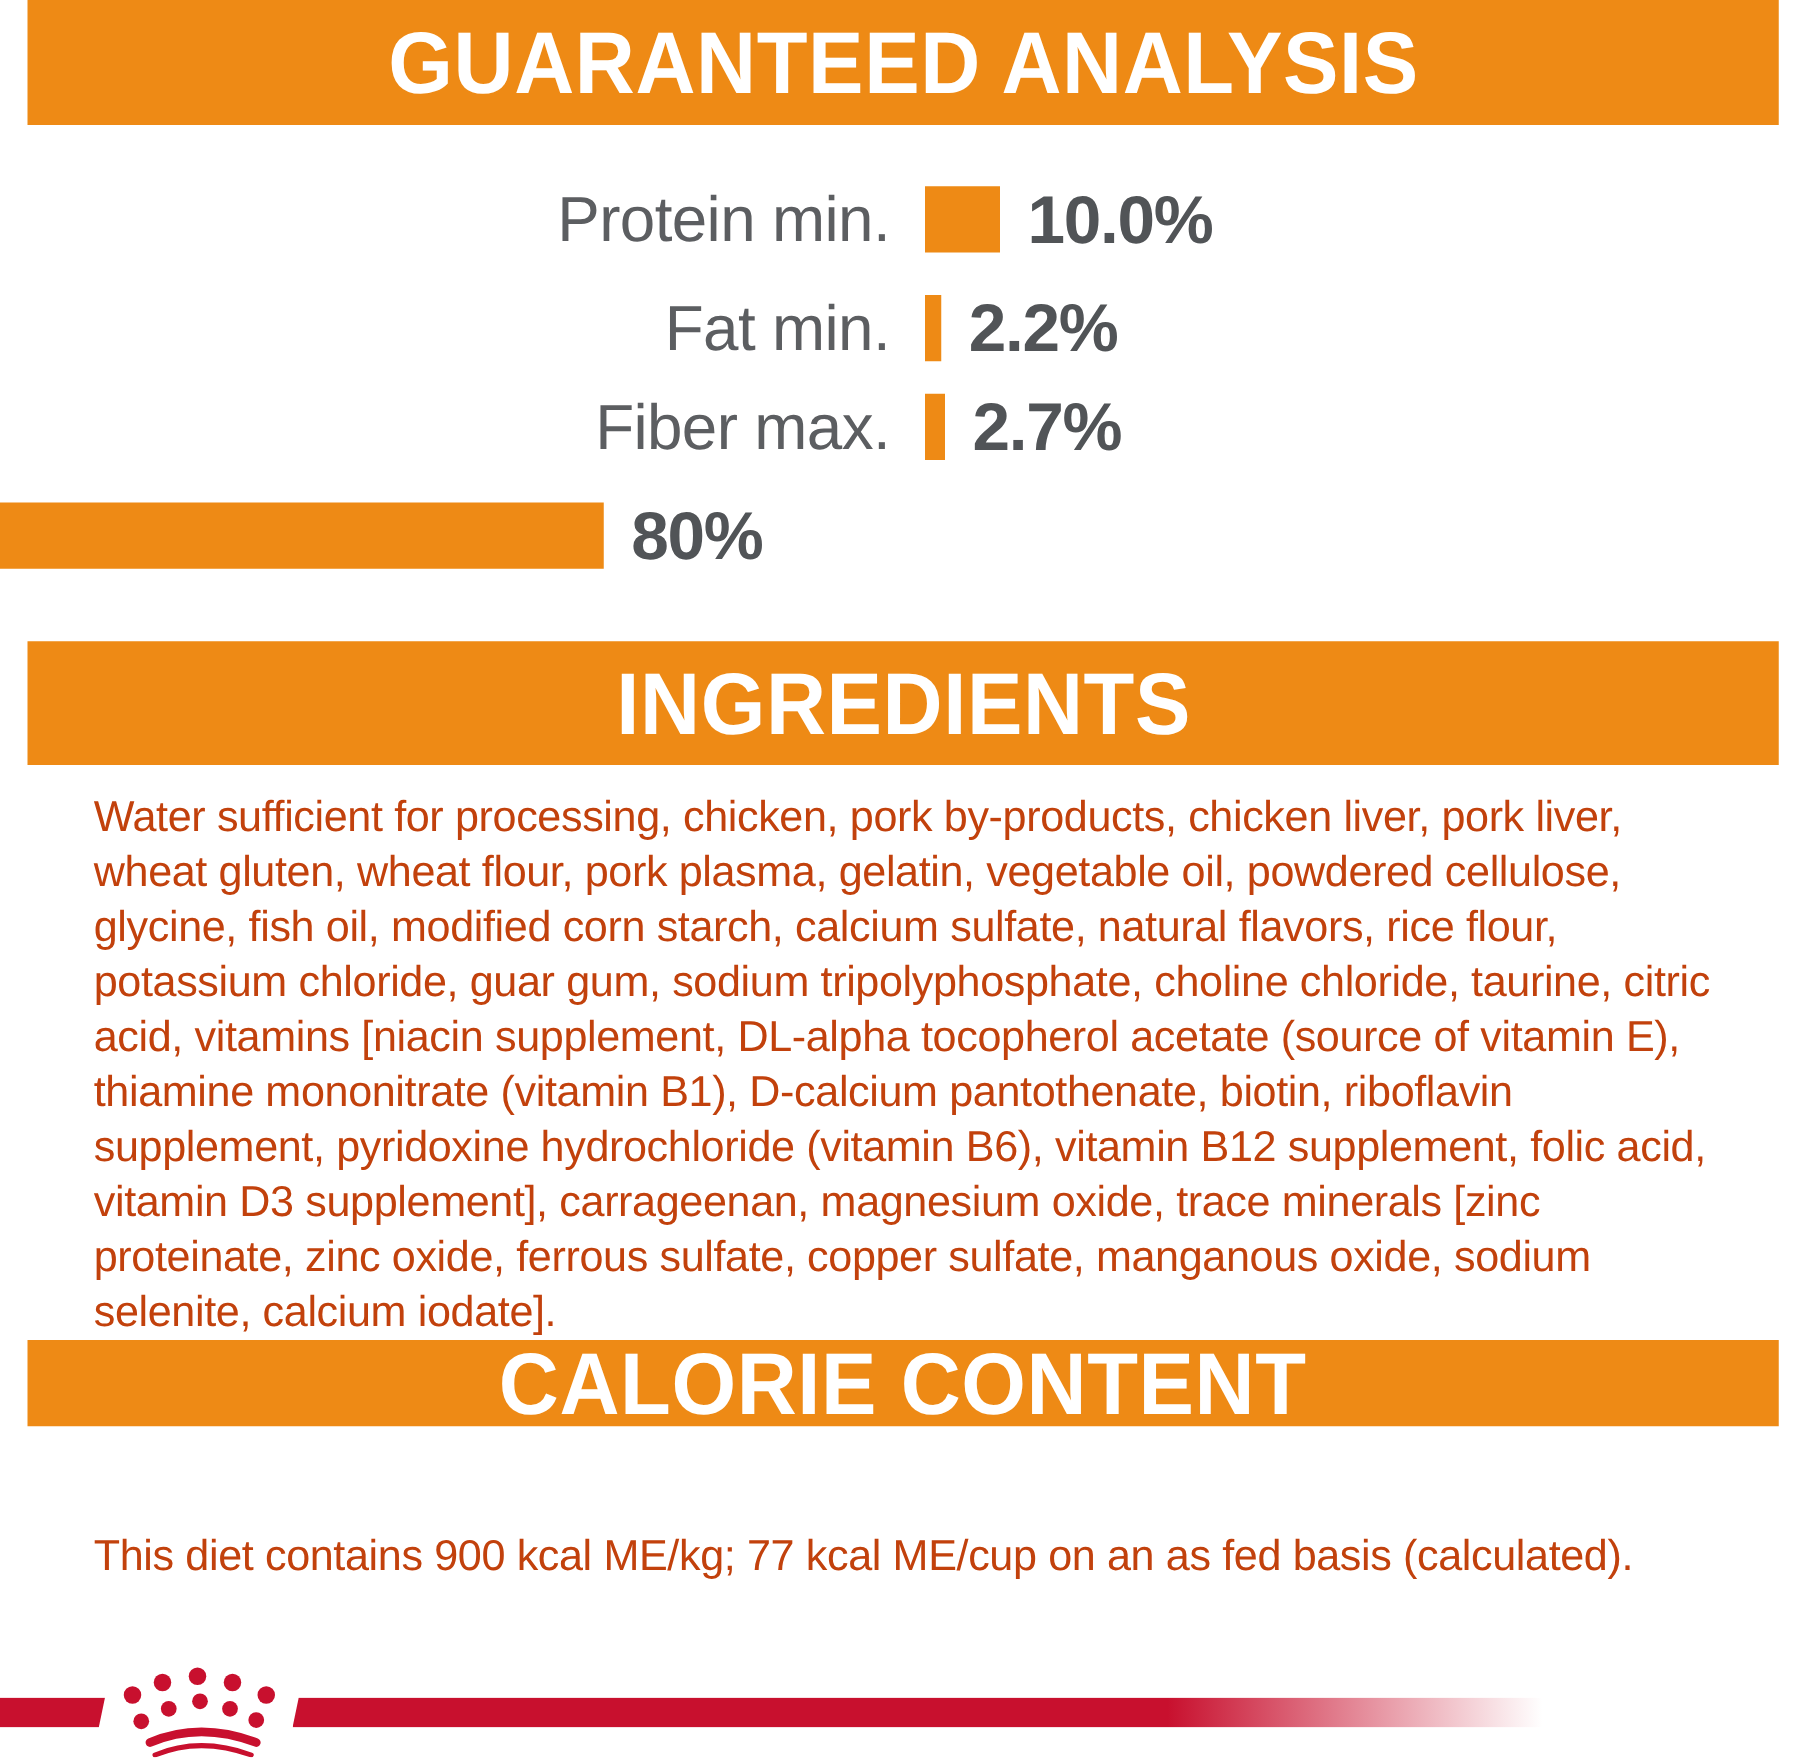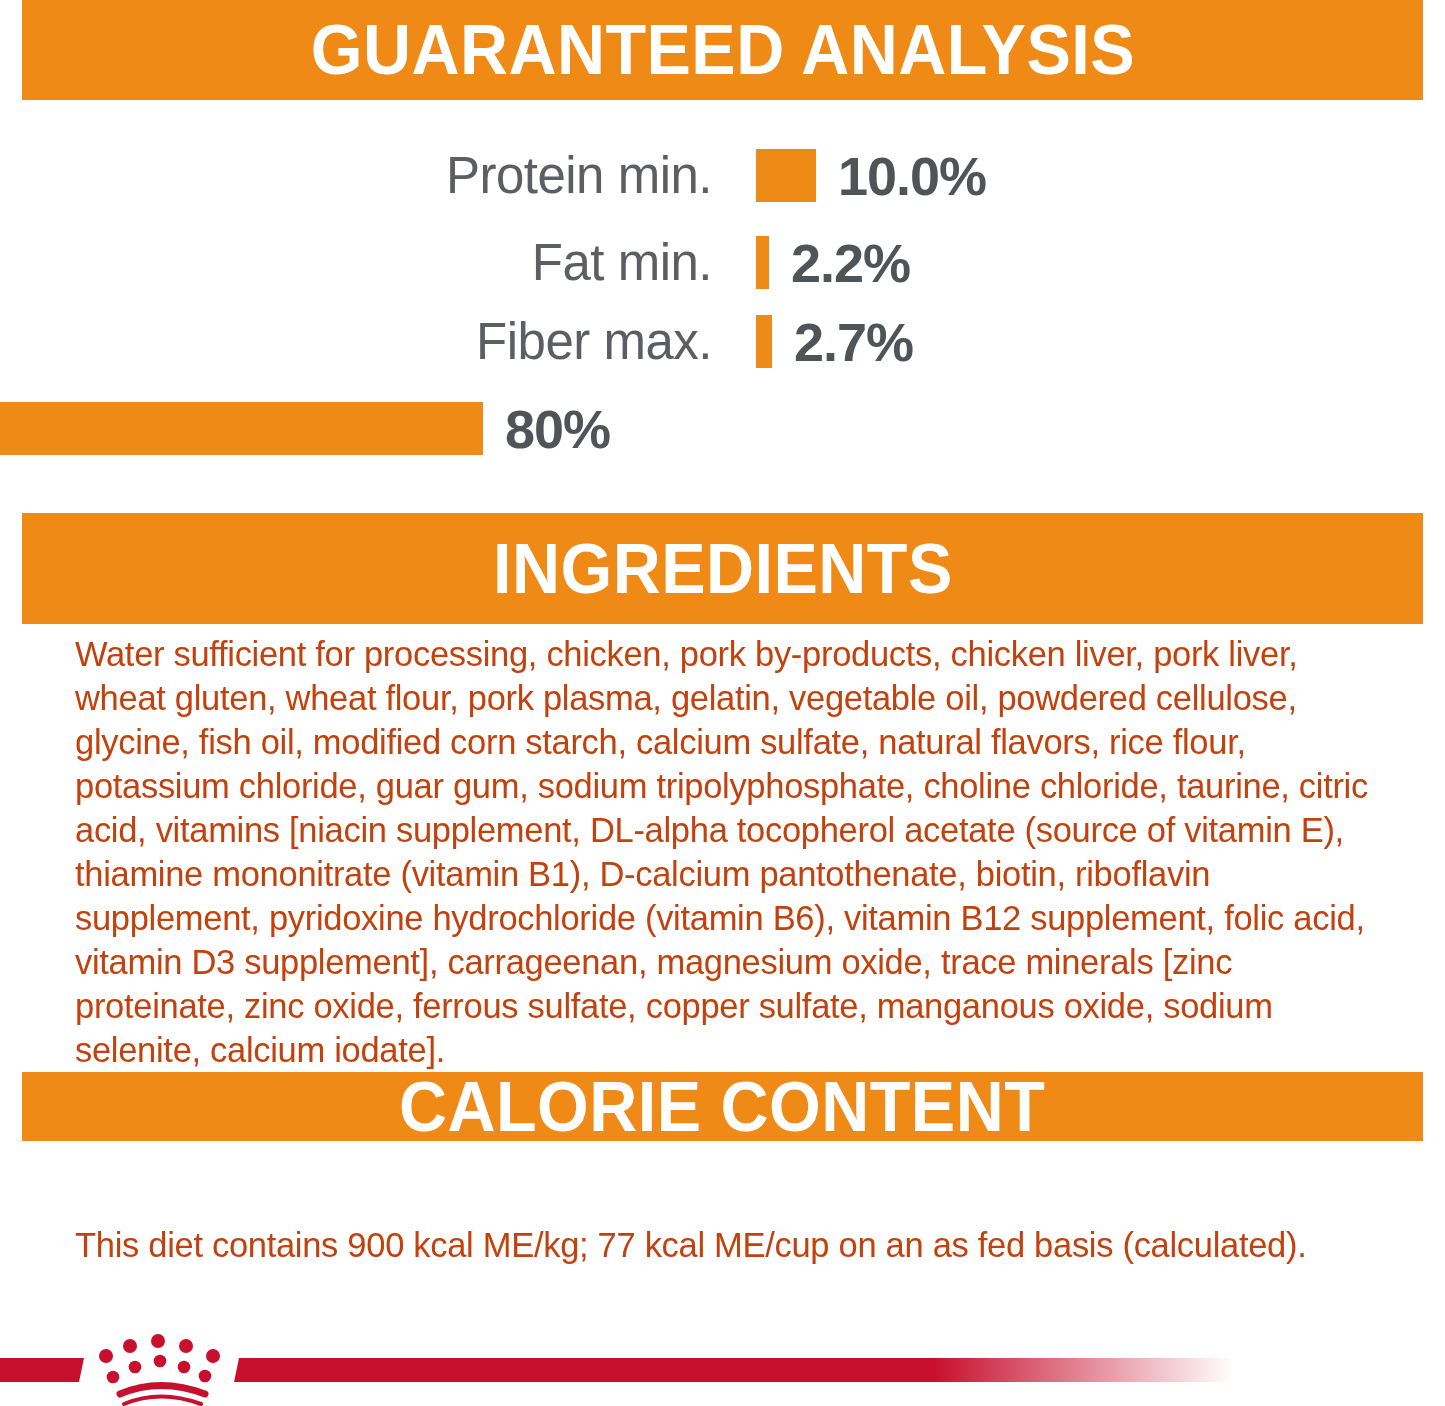--- a/index.html
+++ b/index.html
@@ -7,34 +7,34 @@
     width:1445px;height:1406px;position:relative;background:#ffffff;
     font-family:"Liberation Sans", sans-serif;overflow:hidden;
   }
   
   .banner{
     position:absolute;left:22px;width:1401px;height:100px;
     background:var(--orange,#EE8A15);
     display:flex;align-items:center;justify-content:center;
   }
   #banner-ga{top:0;}
-  #banner-ingredients{top:513px;height:111px;}
+  #banner-ingredients{top:513px;height:99px;}
   #banner-calories{top:1072px;height:69px;}
   .banner .banner-title{
     color:#ffffff;font-weight:700;font-size:70px;letter-spacing:0.5px;
     transform:scaleX(0.95);white-space:nowrap;
   }
   
   .ga-row{position:absolute;left:0;width:1445px;height:53px;display:flex;align-items:center;}
   .ga-row.r0{top:149px;}
   .ga-row.r1{top:236px;}
   .ga-row.r2{top:315px;}
   .ga-row.r3{top:402px;}
   .ga-label{
-    width:712px;text-align:right;padding-right:44px;flex:0 0 auto;
+    width:712px;text-align:right;padding-right:28px;flex:0 0 auto;
     font-size:51px;font-weight:400;color:#5c5e61;letter-spacing:-0.5px;
   }
   .ga-bar{height:53px;background:var(--orange,#EE8A15);flex:0 0 auto;}
   .ga-value{
     margin-left:22px;font-size:54px;font-weight:700;color:#515457;
     letter-spacing:-1px;white-space:nowrap;
   }
   
   .para{
     position:absolute;left:75px;width:1302px;

